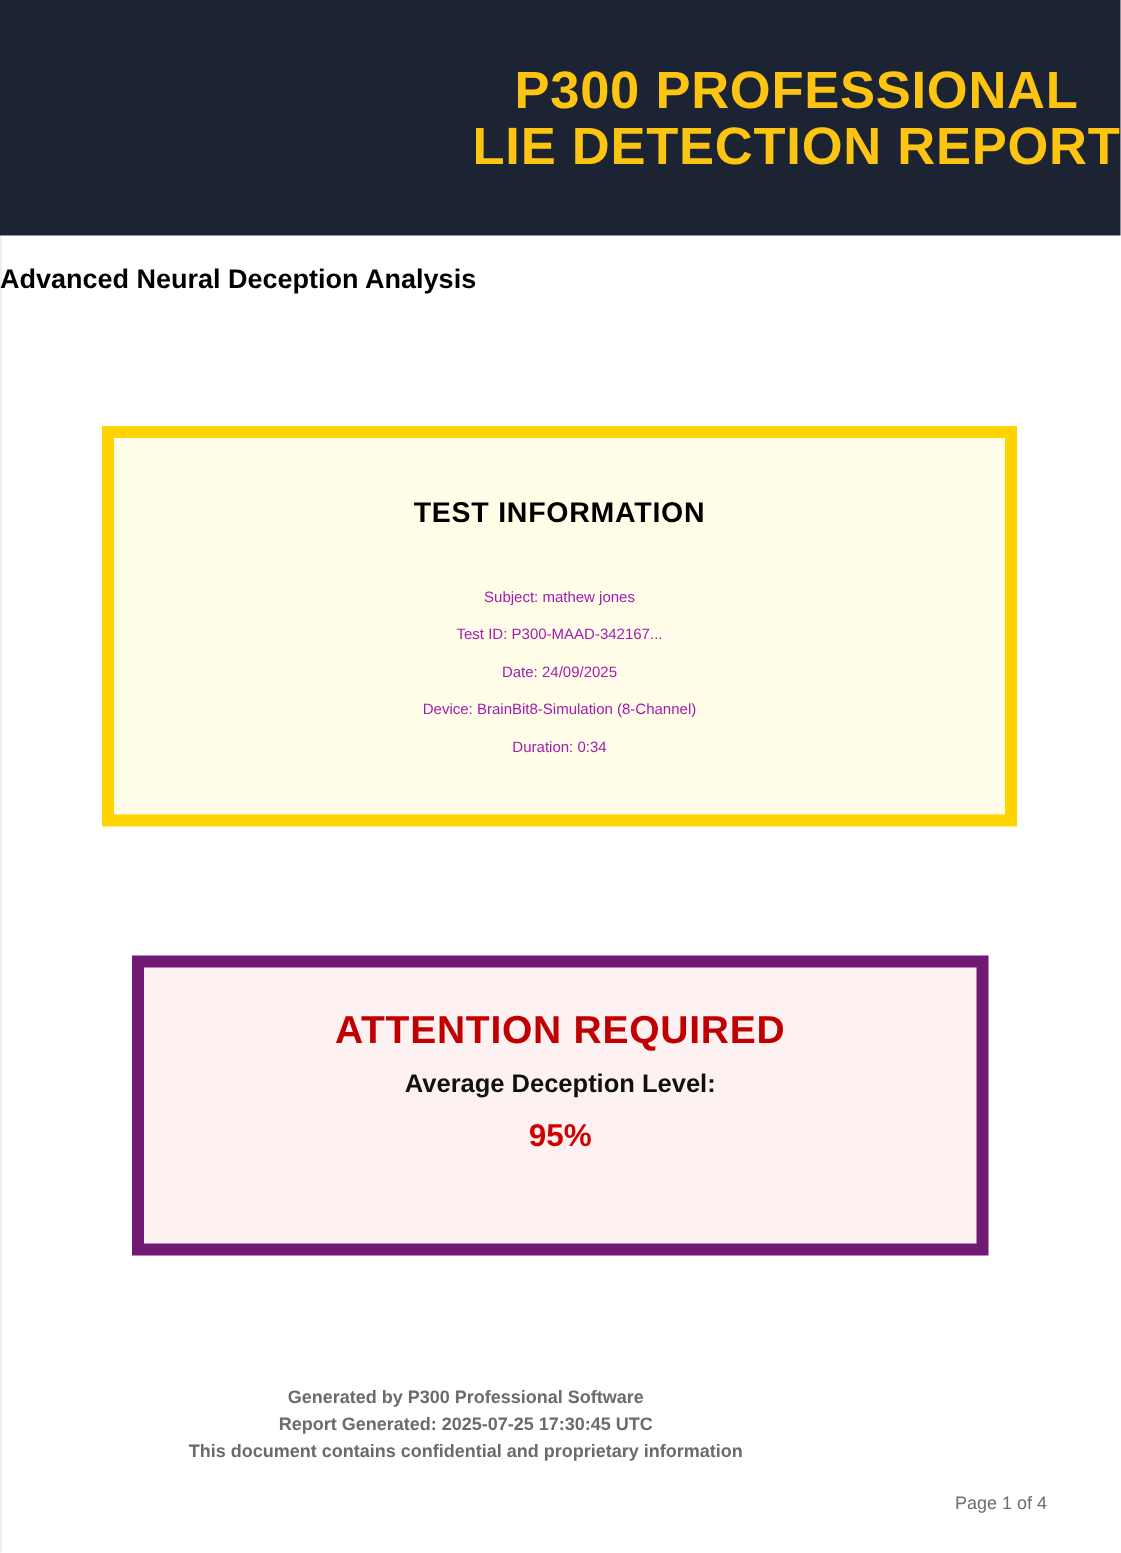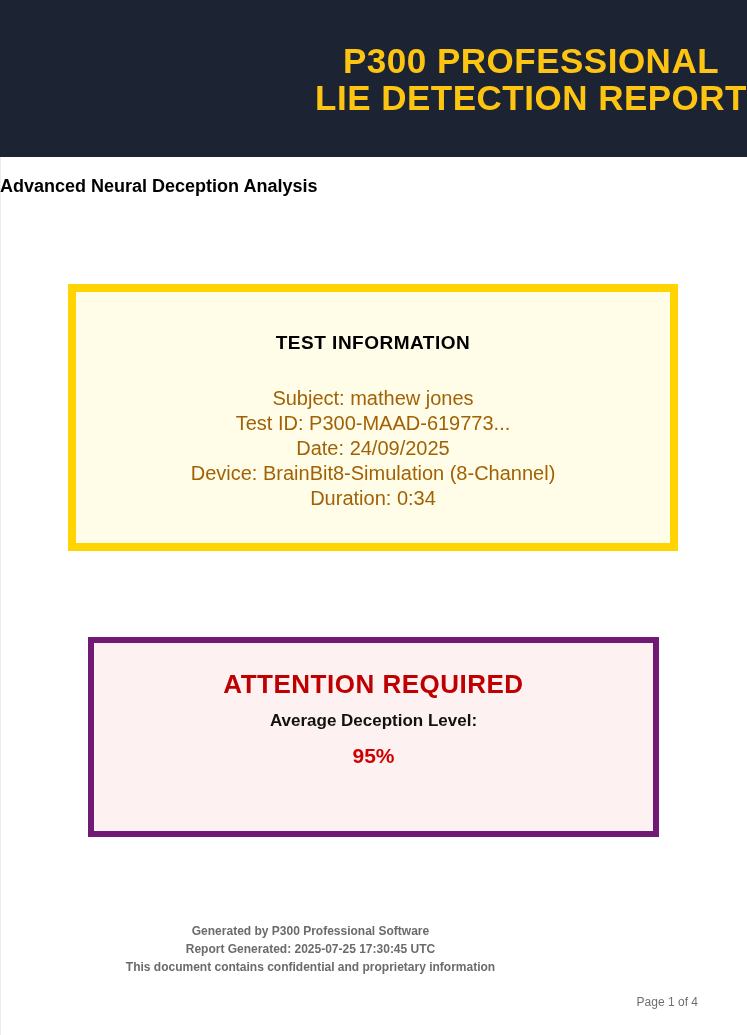--- a/index.html
+++ b/index.html
@@ -33,25 +33,25 @@
     border: 8px solid #ffd400; background: #fffde7;
     text-align: center;
   }
   .test-box-heading {
     margin-top: 40px;
     font-size: 19px; font-weight: 700; letter-spacing: 0.5px; color: #000000;
     line-height: 22px;
   }
   .test-fields { margin-top: 32px; }
   .test-field-line {
-    font-size: 20px; color: #a16207; line-height: 25px;
+    font-size: 10px; color: #a21caf; line-height: 25px;
   }
   .alert-box {
     position: absolute; top: 637px; left: 88px; width: 571px; height: 200px;
-    border: 6px solid #701a75; background: #fdf1f1;
+    border: 8px solid #701a75; background: #fdf1f1;
     text-align: center;
   }
   .alert-heading {
     margin-top: 26px;
     font-size: 26px; font-weight: 700; letter-spacing: 0.5px; color: #c00000;
     line-height: 30px;
   }
   .alert-label {
     margin-top: 12px;
     font-size: 17px; font-weight: 700; color: #111111; line-height: 20px;
@@ -81,21 +81,21 @@
     <div>LIE DETECTION REPORT</div>
   </div>
 </header>
 
 <div class="report-subtitle">Advanced Neural Deception Analysis</div>
 
 <section class="test-box">
   <div class="test-box-heading">TEST INFORMATION</div>
   <div class="test-fields">
     <div class="test-field-line"><span>Subject:</span> <span>mathew jones</span></div>
-    <div class="test-field-line"><span>Test ID:</span> <span>P300-MAAD-619773...</span></div>
+    <div class="test-field-line"><span>Test ID:</span> <span>P300-MAAD-342167...</span></div>
     <div class="test-field-line"><span>Date:</span> <span>24/09/2025</span></div>
     <div class="test-field-line"><span>Device:</span> <span>BrainBit8-Simulation (8-Channel)</span></div>
     <div class="test-field-line"><span>Duration:</span> <span>0:34</span></div>
   </div>
 </section>
 
 <section class="alert-box">
   <div class="alert-heading">ATTENTION REQUIRED</div>
   <div class="alert-label">Average Deception Level:</div>
   <div class="alert-value">95%</div>

